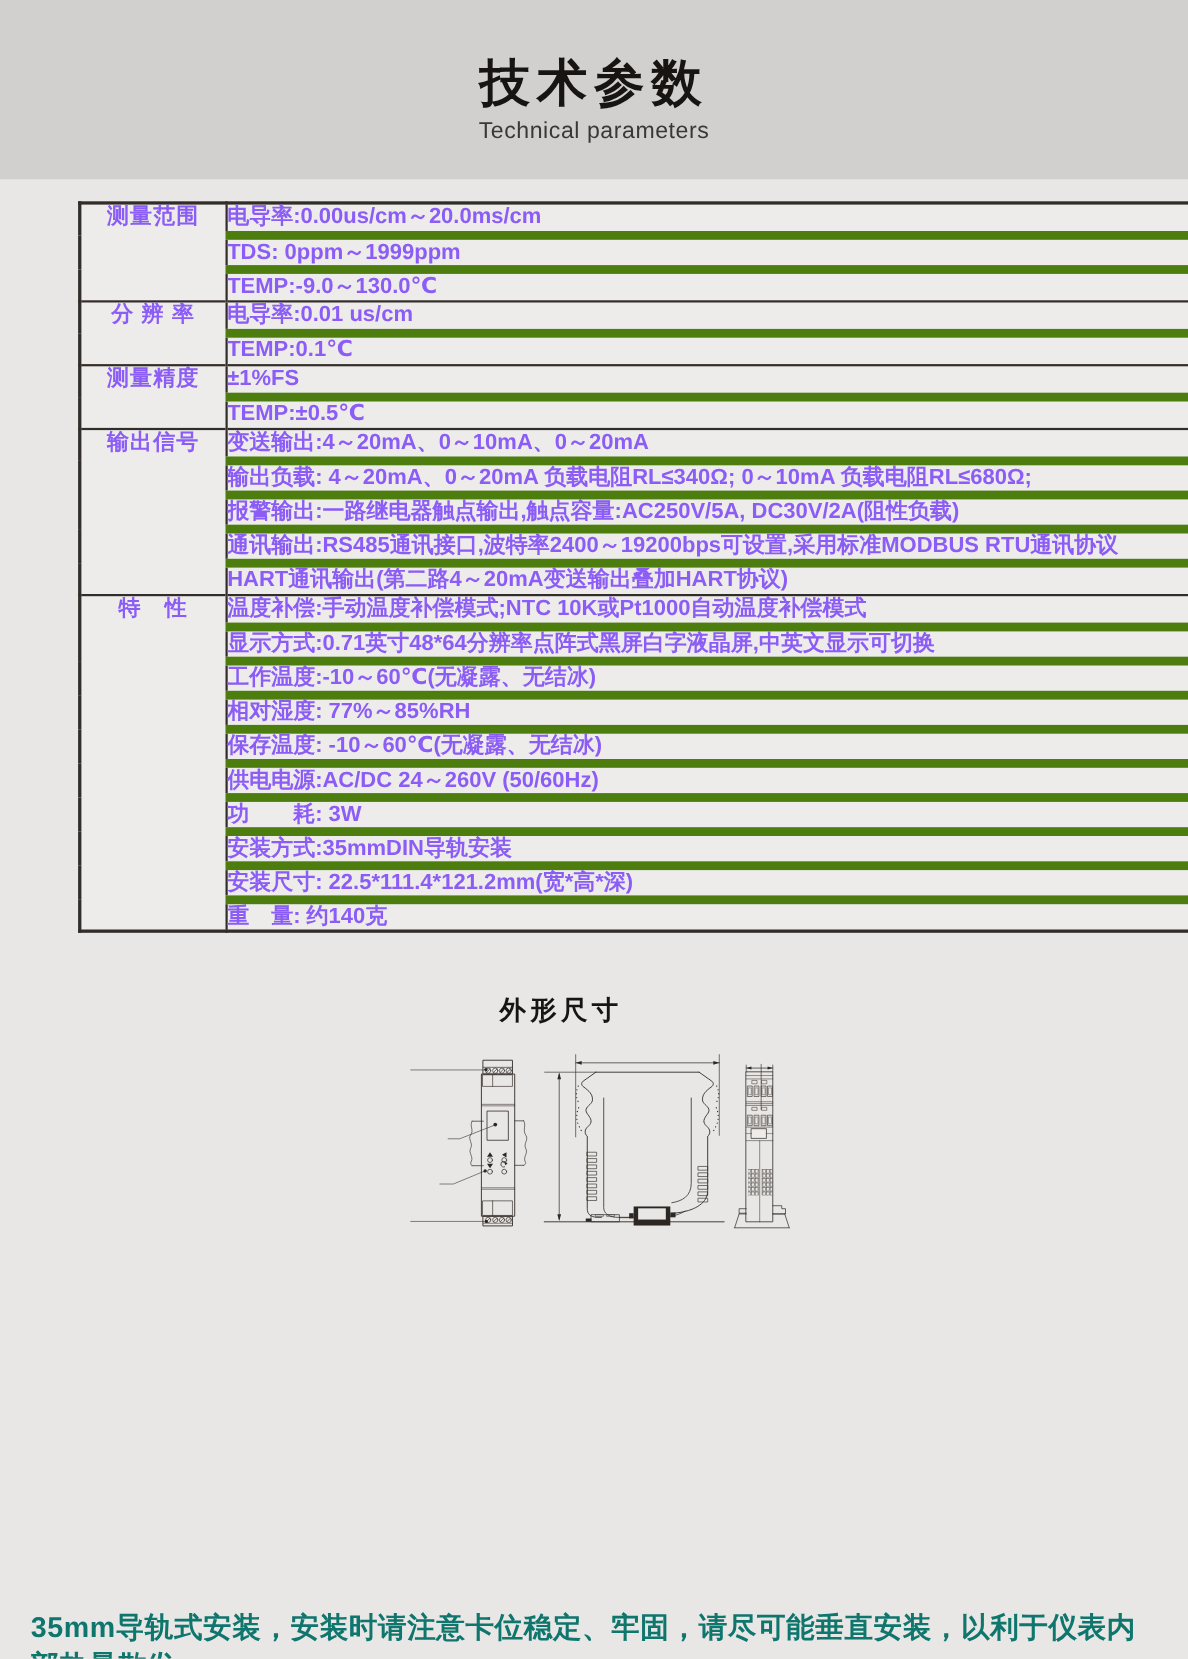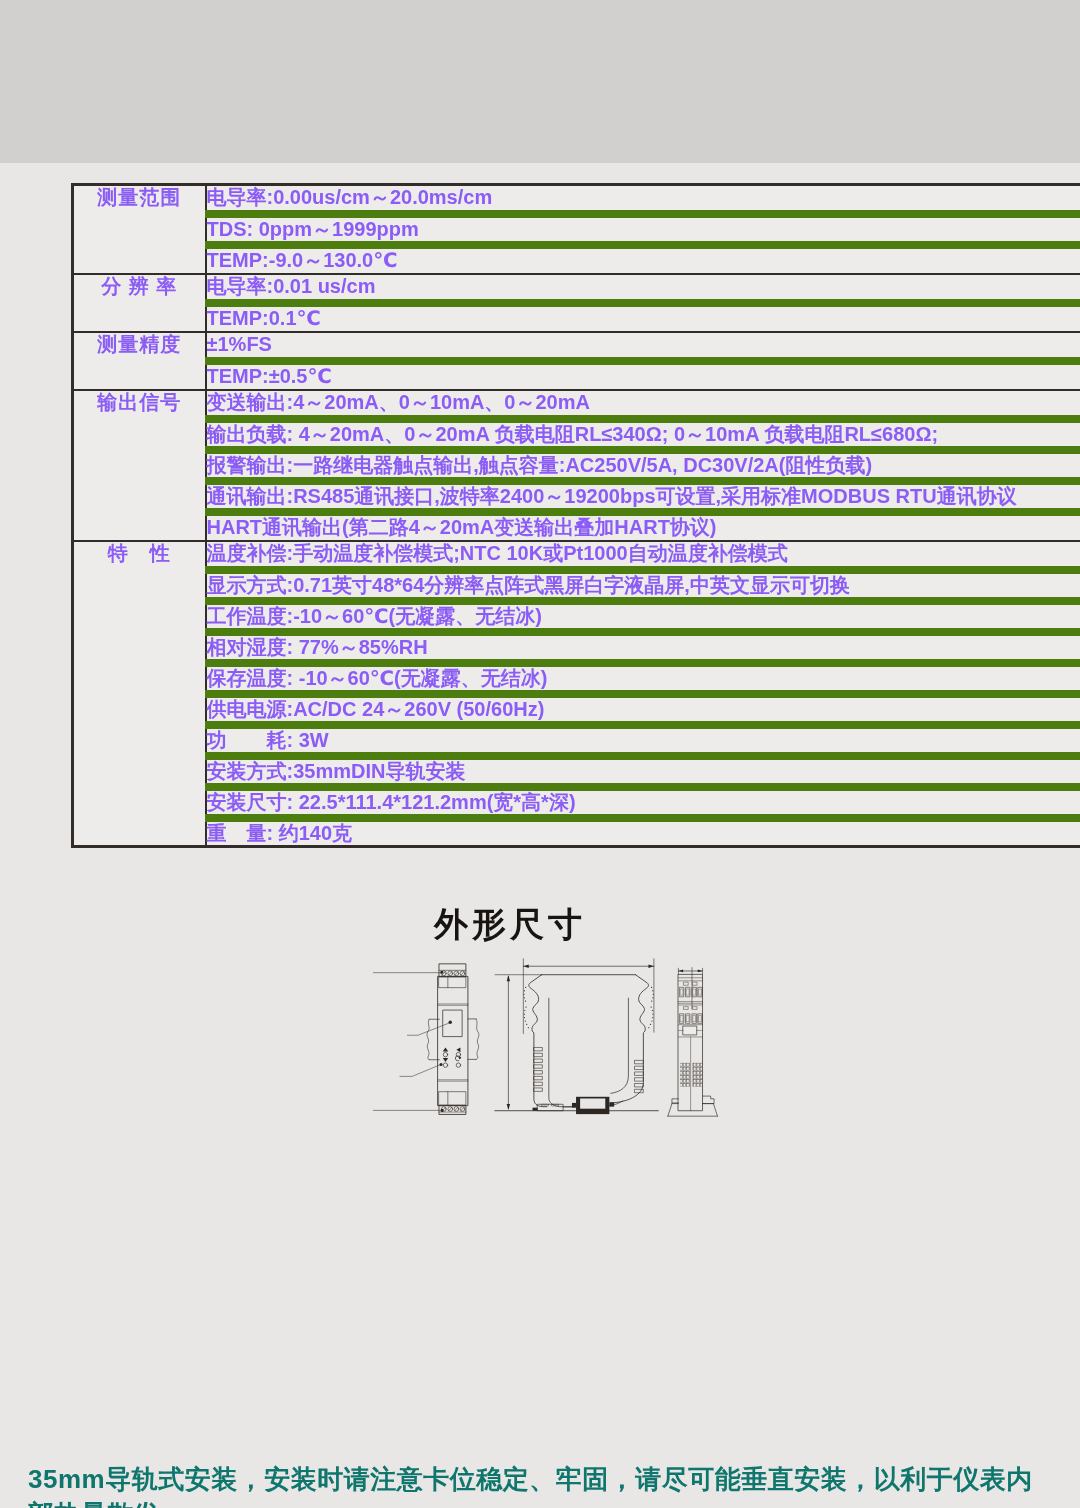--- a/index.html
+++ b/index.html
@@ -34,34 +34,36 @@
     text-align:center;vertical-align:top;padding-top:5px;
     border-right:2.5px solid #332d29;letter-spacing:1px;
   }
   td.spec-value{border-top:8px solid #4d7c0f;padding-left:14px;}
   tr:first-child td{border-top:none;}
   tr.group-start td{border-top:2.5px solid #332d29;}
   td.center{padding-left:0;}
   
   .section-title{
     position:absolute;left:0;top:902px;width:1020px;text-align:center;
-    font-size:34px;font-weight:bold;color:#171412;letter-spacing:4px;
+    font-size:24px;font-weight:bold;color:#171412;letter-spacing:4px;
   }
   .fig{position:absolute;left:0;top:955px;width:1080px;height:492px;}
   .fig svg{position:absolute;left:0;top:0;}
   
   .footer-note{
     position:absolute;left:28px;top:1462px;width:1030px;
     font-size:26px;font-weight:700;color:#0f766e;letter-spacing:0.5px;
   }
 </style>
 </head>
 <body>
 
 <div class="title-band">
+  <h1>技术参数</h1>
+  <div class="subtitle">Technical parameters</div>
 </div>
 
 <table class="spec">
   <colgroup>
       <col class="c1">
       <col>
     </colgroup>
   <tbody>
       <tr>
         <td class="group-label" rowspan="3">测量范围</td>

